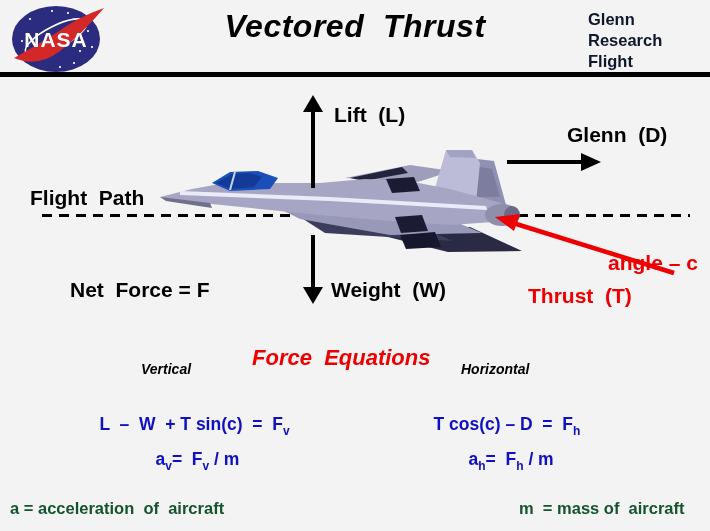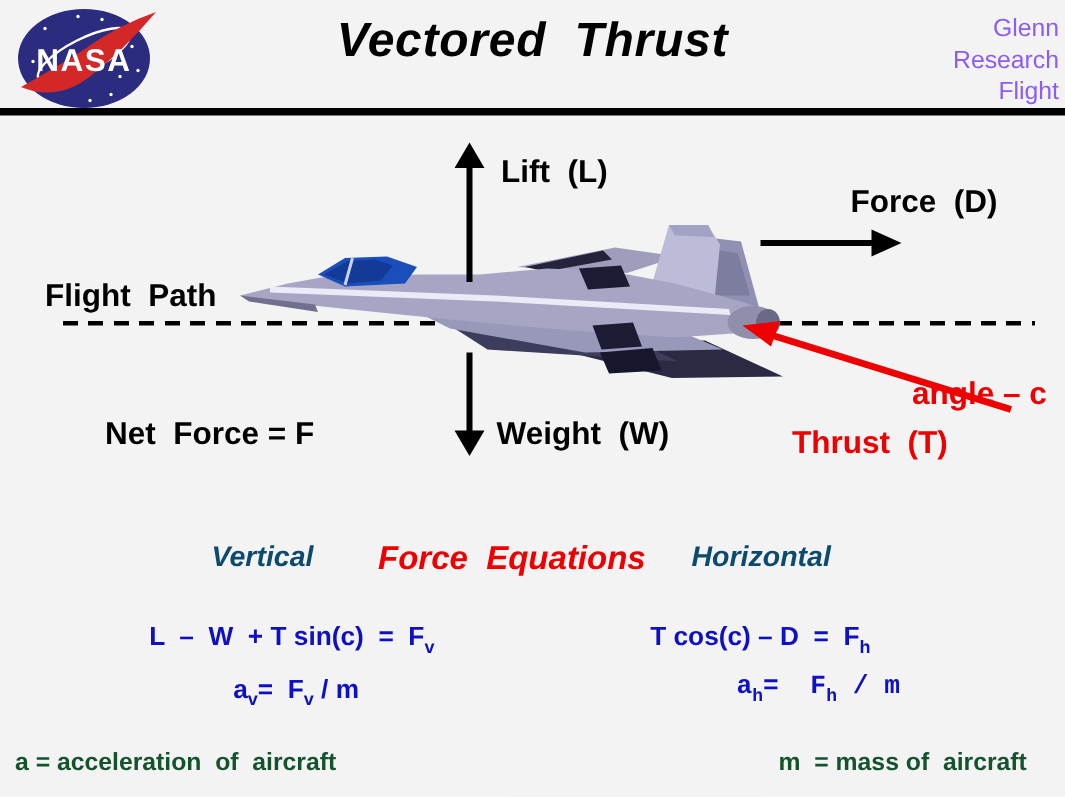--- a/index.html
+++ b/index.html
@@ -12,36 +12,36 @@
   .lbl{white-space:pre;font-weight:bold;color:#000;font-size:21px;line-height:1.05;}
   .red{color:#ee0000;margin-top:24px;}
   .eq{white-space:pre;font-weight:bold;font-size:17.5px;color:#0f0fc4;}
   .eq .sub{font-size:12px;vertical-align:-5px;}
   .page-title{
     left:0;right:0;top:8px;text-align:center;
     font-size:32px;font-weight:bold;font-style:italic;
     letter-spacing:.5px;white-space:pre;color:#000;line-height:1.15;
   }
   .org-block{
-    left:588px;top:9px;width:118px;text-align:right;
-    font-size:16.5px;font-weight:normal;color:#8b5cf6;line-height:21px;
+    left:588px;top:9px;width:118px;text-align:left;
+    font-size:16.5px;font-weight:bold;color:#0f172a;line-height:21px;
   }
   .header-rule{left:0;top:72px;width:710px;height:4.5px;background:#000;}
   .dashed-line{
     left:42px;top:214px;width:648px;height:3px;
     background:repeating-linear-gradient(90deg,#000 0 10px,rgba(0,0,0,0) 10px 17px);
   }
   
   .vshaft{width:3.5px;background:#000;}
   .tri-up{width:0;height:0;border-left:10px solid transparent;border-right:10px solid transparent;border-bottom:17px solid #000;}
   .tri-down{width:0;height:0;border-left:10px solid transparent;border-right:10px solid transparent;border-top:17px solid #000;}
   .hshaft{height:3.5px;background:#000;}
   .tri-right{width:0;height:0;border-top:9px solid transparent;border-bottom:9px solid transparent;border-left:20px solid #000;}
   .section-title{font-size:22px;font-weight:bold;font-style:italic;white-space:pre;}
-  .col-head{font-size:19px;font-weight:bold;font-style:italic;color:#0c4a6e;white-space:pre;}
+  .col-head{font-size:14px;font-weight:bold;font-style:italic;color:#000000;white-space:pre;}
   .footnote{font-size:16.5px;font-weight:bold;color:#14532d;white-space:pre;}
 </style>
 </head>
 <body>
 
 <div class="canvas">
 
   <svg class="abs" style="left:8px;top:3px;" width="100" height="70" viewBox="0 0 100 70">
     <ellipse cx="48" cy="36" rx="44" ry="33" fill="#2b2b80"></ellipse>
     <g fill="#ffffff">
@@ -109,46 +109,46 @@
   <div class="abs tri-up" style="left:303px;top:95px;"></div>
   <div class="abs vshaft" style="left:311px;top:110px;height:78px;"></div>
   <div class="abs lbl" style="left:334px;top:104px;">Lift  (L)</div>
 
   <div class="abs vshaft" style="left:311px;top:235px;height:53px;"></div>
   <div class="abs tri-down" style="left:303px;top:287px;"></div>
   <div class="abs lbl" style="left:331px;top:279px;">Weight  (W)</div>
 
   <div class="abs hshaft" style="left:507px;top:160px;width:75px;"></div>
   <div class="abs tri-right" style="left:581px;top:153px;"></div>
-  <div class="abs lbl" style="left:567px;top:124px;">Force  (D)</div>
+  <div class="abs lbl" style="left:567px;top:124px;">Glenn  (D)</div>
 
   <svg class="abs" style="left:480px;top:200px;" width="210" height="82" viewBox="0 0 210 82">
     <line x1="194" y1="73" x2="33" y2="23" stroke="#ee0000" stroke-width="4.5"></line>
     <polygon points="15,17 40,14 34,31" fill="#ee0000"></polygon>
   </svg>
   <div class="abs lbl red" style="left:528px;top:261px;">Thrust  (T)</div>
   <div class="abs lbl red" style="left:608px;top:228px;">angle – c</div>
 
   <div class="abs lbl" style="left:70px;top:279px;">Net  Force = F</div>
 
-  <div class="abs section-title red" style="left:252px;top:335px;">Force  Equations</div>
+  <div class="abs section-title red" style="left:252px;top:321px;">Force  Equations</div>
 
   <div class="abs col-head" style="left:141px;top:361px;">Vertical</div>
   <div class="abs col-head" style="left:461px;top:361px;">Horizontal</div>
 
   <div class="abs eq" style="left:80px;top:393px;">
     <span>L  –  W  + T sin(c)  =  F</span><span class="sub">v</span>
   </div>
   <div class="abs eq" style="left:136px;top:428px;">
     <span>a</span><span class="sub">v</span><span>=  F</span><span class="sub">v</span><span> / m</span>
   </div>
 
   <div class="abs eq" style="left:414px;top:393px;">
     <span>T cos(c) – D  =  F</span><span class="sub">h</span>
   </div>
-  <div class="abs eq" style="left:449px;top:428px;font-family:Liberation Mono, monospace;">
+  <div class="abs eq" style="left:449px;top:428px;">
     <span>a</span><span class="sub">h</span><span>=  F</span><span class="sub">h</span><span> / m</span>
   </div>
 
   <div class="abs footnote" style="left:10px;top:499px;">a = acceleration  of  aircraft</div>
   <div class="abs footnote" style="left:519px;top:499px;">m  = mass of  aircraft</div>
 
 </div>
 
 </body></html>

